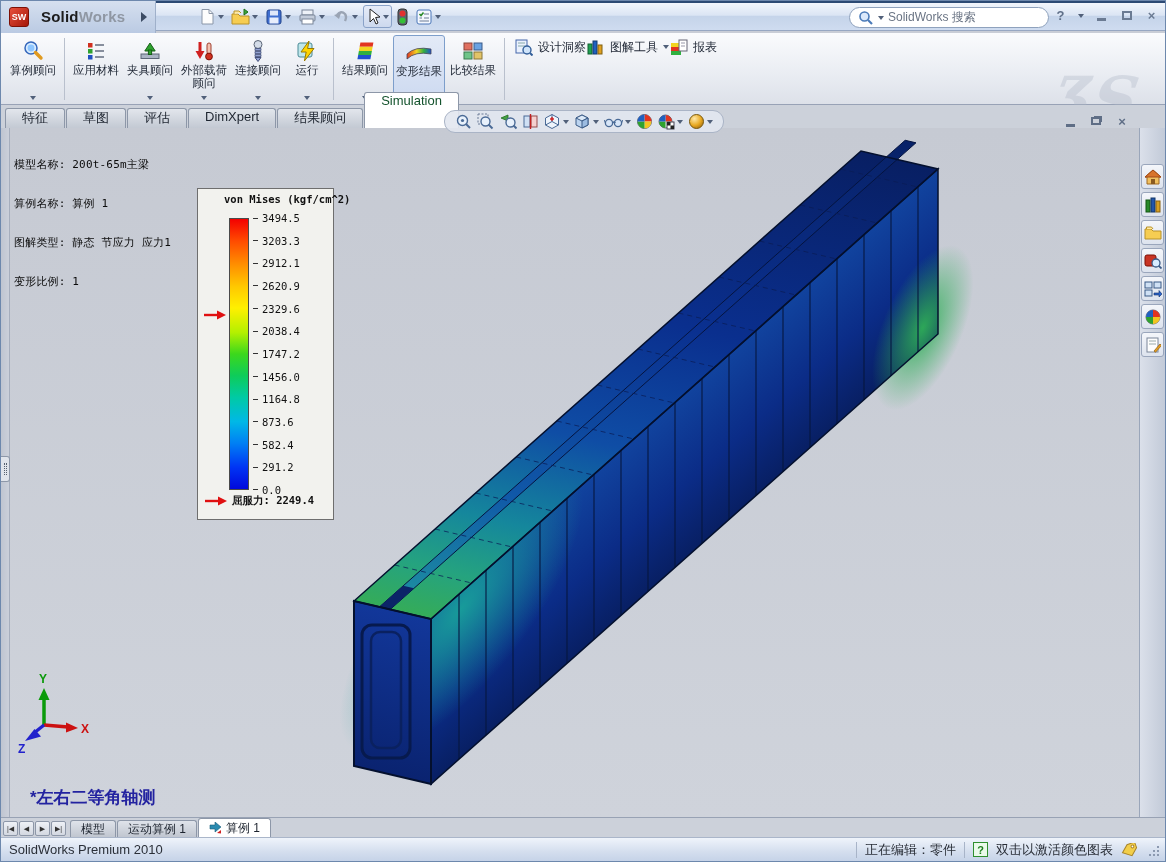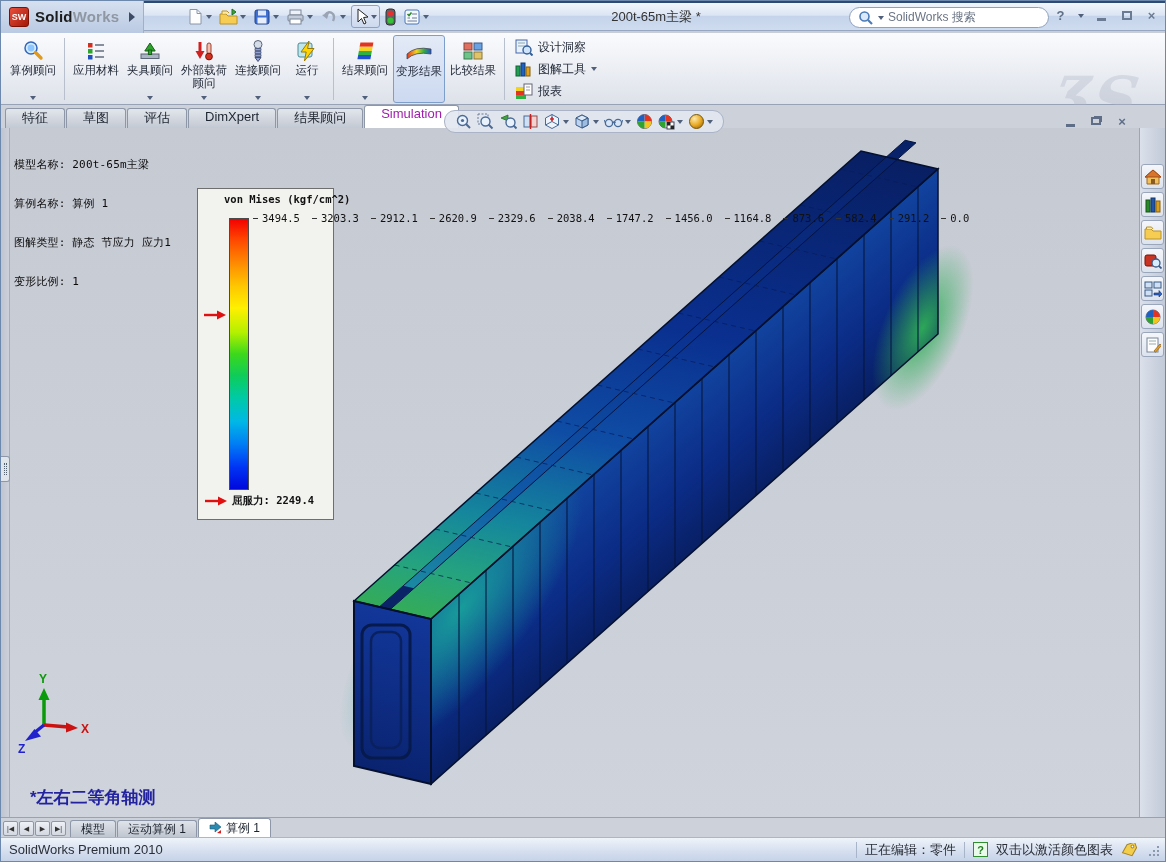--- a/index.html
+++ b/index.html
@@ -6,21 +6,21 @@
   html,body { width:1166px; height:862px; }
   body { font-family:"Liberation Sans", sans-serif; }
   .app { position:relative; width:1166px; height:862px; overflow:hidden;
          background:#c9cdd6; border:1px solid #6d88ad; }
 
   
   .titlebar { position:absolute; top:0; left:0; right:0; height:30px;
     background:linear-gradient(#f2f6fc,#dbe5f4 45%,#c5d4ea 50%,#cfdcf0);
     border-top:2px solid #2c4a74; border-bottom:1px solid #97a7c2;
     display:flex; align-items:center; }
-  .logo-wrap { display:flex; align-items:center; gap:6px; padding:0 8px; height:36px;
+  .logo-wrap { display:flex; align-items:center; gap:12px; padding:0 8px; height:36px;
     background:linear-gradient(#d7e1f0,#b9c9e2); border-right:1px solid #9fb0ca; }
   .logo-cube { width:20px; height:20px; border-radius:3px;
     background:linear-gradient(135deg,#e8503c,#a51708); color:#fff; font-size:9px; font-weight:bold;
     display:flex; align-items:center; justify-content:center; border:1px solid #7d1005;}
   .brand { font-size:15px; letter-spacing:.2px; }
   .brand .b1 { font-weight:bold; color:#1c1c1c; }
   .brand .b2 { font-weight:bold; color:#8f97a3; }
   .menu-arrow { width:0; height:0; border-top:5px solid transparent; border-bottom:5px solid transparent;
     border-left:6px solid #3c4c64; margin-left:4px; }
   .qat { display:flex; align-items:center; gap:3px; margin-left:40px; }
@@ -42,32 +42,32 @@
   
   .ribbon { position:absolute; top:32px; left:0; right:0; height:72px;
     background:linear-gradient(#fafbfd,#e9ecf2 60%,#dde1e9); border-bottom:1px solid #98a2b6; }
   .ribbon-row { position:absolute; top:2px; left:6px; height:68px; display:flex; align-items:stretch; gap:2px; }
   .rb { width:52px; display:flex; flex-direction:column; align-items:center; padding-top:3px; border-radius:3px; }
   .rb-icon { height:26px; display:flex; align-items:center; justify-content:center; }
   .rb-label { width:46px; text-align:center; font-size:11.5px; line-height:1.12; color:#1e2634; }
   .rb-caret { margin-top:auto; margin-bottom:3px; }
   .rb.active { background:linear-gradient(#e3eaf7,#ccd9f0); border:1px solid #7d9ecb; }
   .rib-sep { width:1px; background:#b9c0cd; margin:3px 3px; }
-  .rib-side { display:flex; flex-direction:column; justify-content:space-between; padding:2px 4px; }
+  .rib-side { display:flex; flex-direction:row; justify-content:space-between; padding:2px 4px; }
   .rsb { display:flex; align-items:center; gap:5px; font-size:12px; color:#1e2634; height:20px; }
   .ds-mark { position:absolute; right:28px; top:30px; font-size:62px; font-style:italic; font-weight:bold;
     color:#aeb6c6; opacity:.35; transform:skewX(-10deg); font-family:"DejaVu Serif", serif; }
 
   
   .tabrow { position:absolute; top:104px; left:0; right:0; height:23px; background:#ccd1da; }
   .tabs { position:absolute; left:4px; bottom:0; display:flex; gap:1px; align-items:flex-end; }
   .ctab { height:20px; padding:0 16px; display:flex; align-items:flex-start; font-size:13px; color:#1d242f;
     background:linear-gradient(#e2e6ec,#c3c9d3); border:1px solid #8d97a8; border-bottom:none;
     border-radius:3px 3px 0 0; }
-  .ctab.active { height:23px; background:#fff; font-weight:normal; color:#a21caf; z-index:2; }
+  .ctab.active { height:36px; background:#fff; font-weight:normal; color:#14532d; z-index:2; }
 
   
   .hud { position:absolute; left:443px; top:109px; height:23px; padding:0 10px;
     background:rgba(226,231,240,.9); border:1px solid #aab4c6; border-radius:11px;
     display:flex; align-items:center; gap:5px; z-index:5; }
   .hud-item { display:flex; align-items:center; gap:2px; }
 
   
   .viewport { position:absolute; top:127px; left:9px; right:26px; bottom:44px;
     background:linear-gradient(180deg,#c6cad3,#cfd3db); overflow:hidden; }
@@ -83,21 +83,21 @@
 
   
   .legend { position:absolute; left:187px; top:60px; width:137px; height:332px;
     background:#f2f2ee; border:1px solid #6e6e6e; }
   .legend-title { position:absolute; top:4px; left:26px; font-family:"DejaVu Sans Mono", monospace;
     font-size:10.5px; font-weight:bold; color:#111; white-space:nowrap; z-index:2; }
   .legend-bar { position:absolute; left:31px; top:29px; width:20px; height:272px; border:1px solid #4a4a4a;
     background:linear-gradient(180deg,#f40000 0%,#ff4a00 8%,#ff9000 17%,#ffc800 25%,#fff000 33%,
       #b4f000 42%,#3cd81c 50%,#0ecc5a 58%,#00caa4 66%,#00b8e6 75%,#0080f4 83%,#0034f4 92%,#0008dc 100%); }
   .legend-ticks { position:absolute; left:55px; top:23px; height:284px; width:62px;
-    display:flex; flex-direction:row; justify-content:space-between;gap:12px; }
+    display:flex; flex-direction:column; justify-content:space-between; }
   .ltick { display:flex; align-items:center; height:12px; font-family:"DejaVu Sans Mono", monospace;
     font-size:10.5px; color:#111; }
   .ltick i { display:block; width:5px; height:1px; background:#333; margin-right:4px; }
   .yield-arrow { position:absolute; left:5px; top:120px; }
   .legend-footer { position:absolute; left:6px; top:305px; display:flex; align-items:center; gap:4px;
     font-family:"DejaVu Sans Mono", monospace; font-size:10.5px; font-weight:bold; color:#111; white-space:nowrap;}
 
   .view-label { position:absolute; left:20px; bottom:8px; font-size:17px; font-weight:bold; color:#2323a0; }
   .triad { position:absolute; left:2px; bottom:60px; }
 
@@ -204,21 +204,20 @@
             <rect x="2" y="2" width="14" height="14" rx="2" fill="#f4f8ff" stroke="#4a76b8"></rect>
             <path d="M4.5 6 l1.5 1.5 L8.5 4.5" stroke="#2a8a2a" stroke-width="1.6" fill="none"></path>
             <line x1="9" y1="6" x2="14" y2="6" stroke="#6a7a94"></line>
             <line x1="9" y1="10" x2="14" y2="10" stroke="#6a7a94"></line>
             <line x1="4.5" y1="10" x2="7" y2="10" stroke="#6a7a94"></line>
             <line x1="4.5" y1="13" x2="14" y2="13" stroke="#6a7a94"></line>
           </svg>
         <span class="tri-down"></span>
       </span>
     </div>
-    <div class="doc-title">200t-65m主梁 *</div>
     <div class="search-pill">
       <svg width="16" height="16">
           <circle cx="6.5" cy="6.5" r="4.5" fill="#dbe9fb" stroke="#4a7ab8" stroke-width="1.6"></circle>
           <line x1="10" y1="10" x2="14" y2="14" stroke="#4a7ab8" stroke-width="2.2"></line>
         </svg>
       <span class="tri-down"></span>
       <span class="search-text">SolidWorks 搜索</span>
     </div>
     <div class="tb-winbtns">
       <span class="wb help-q">?</span>

